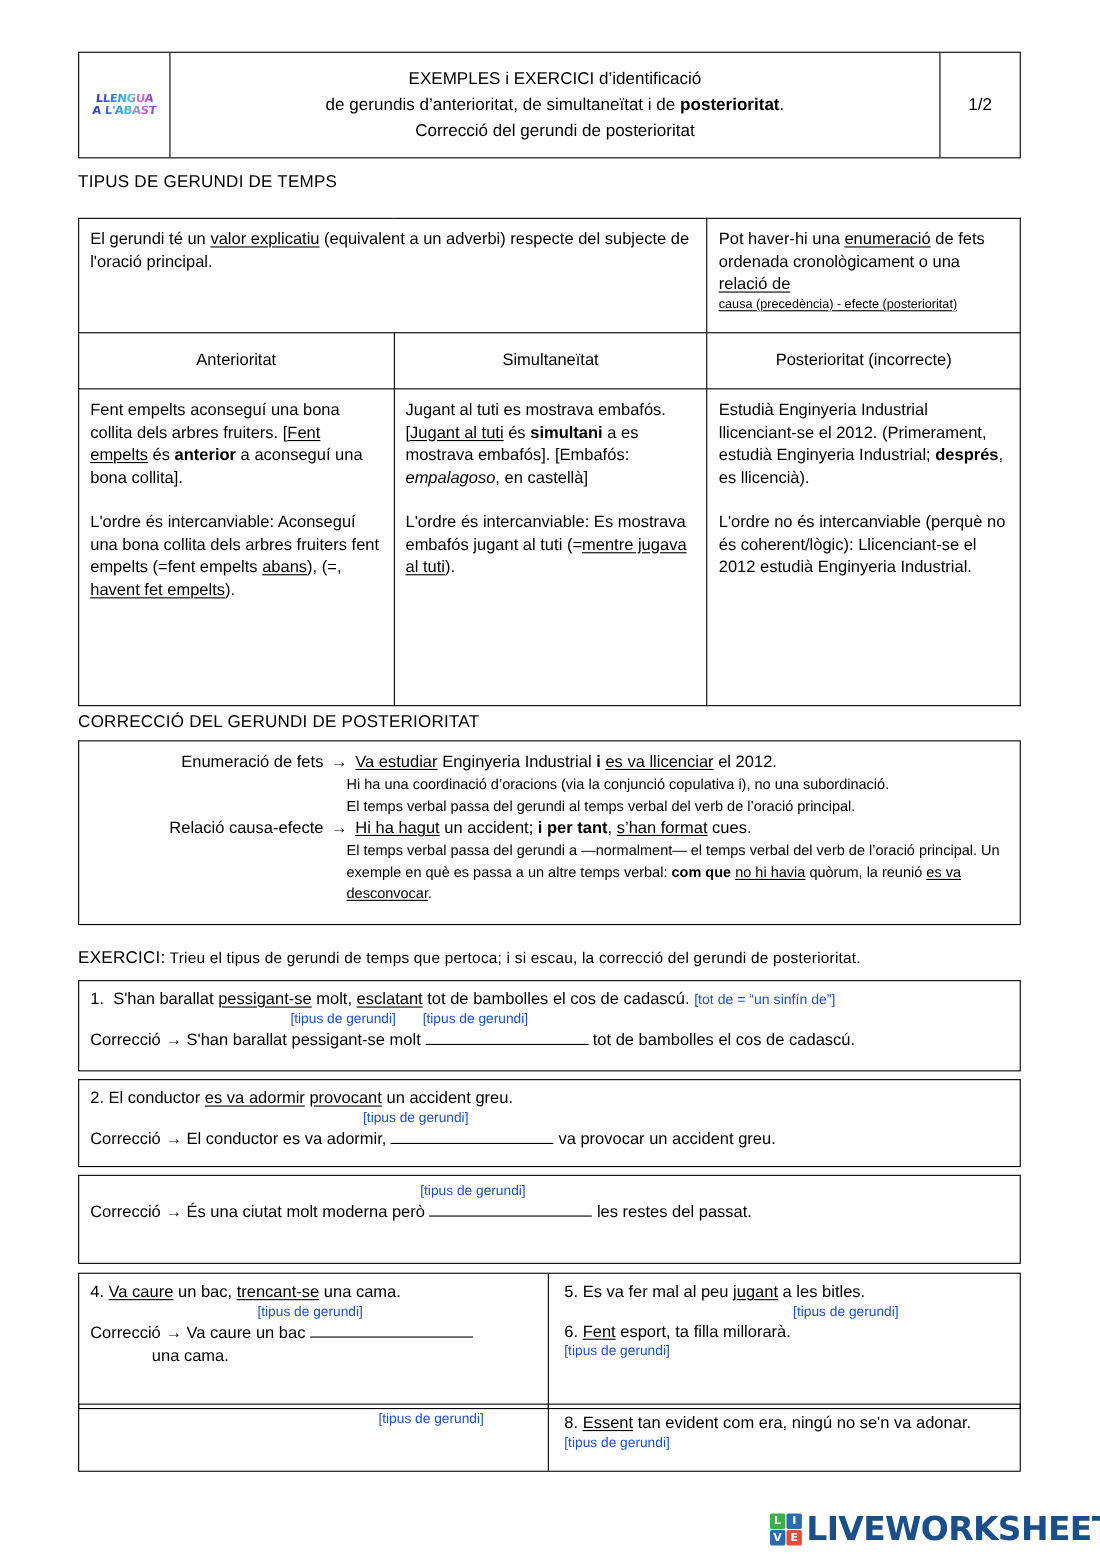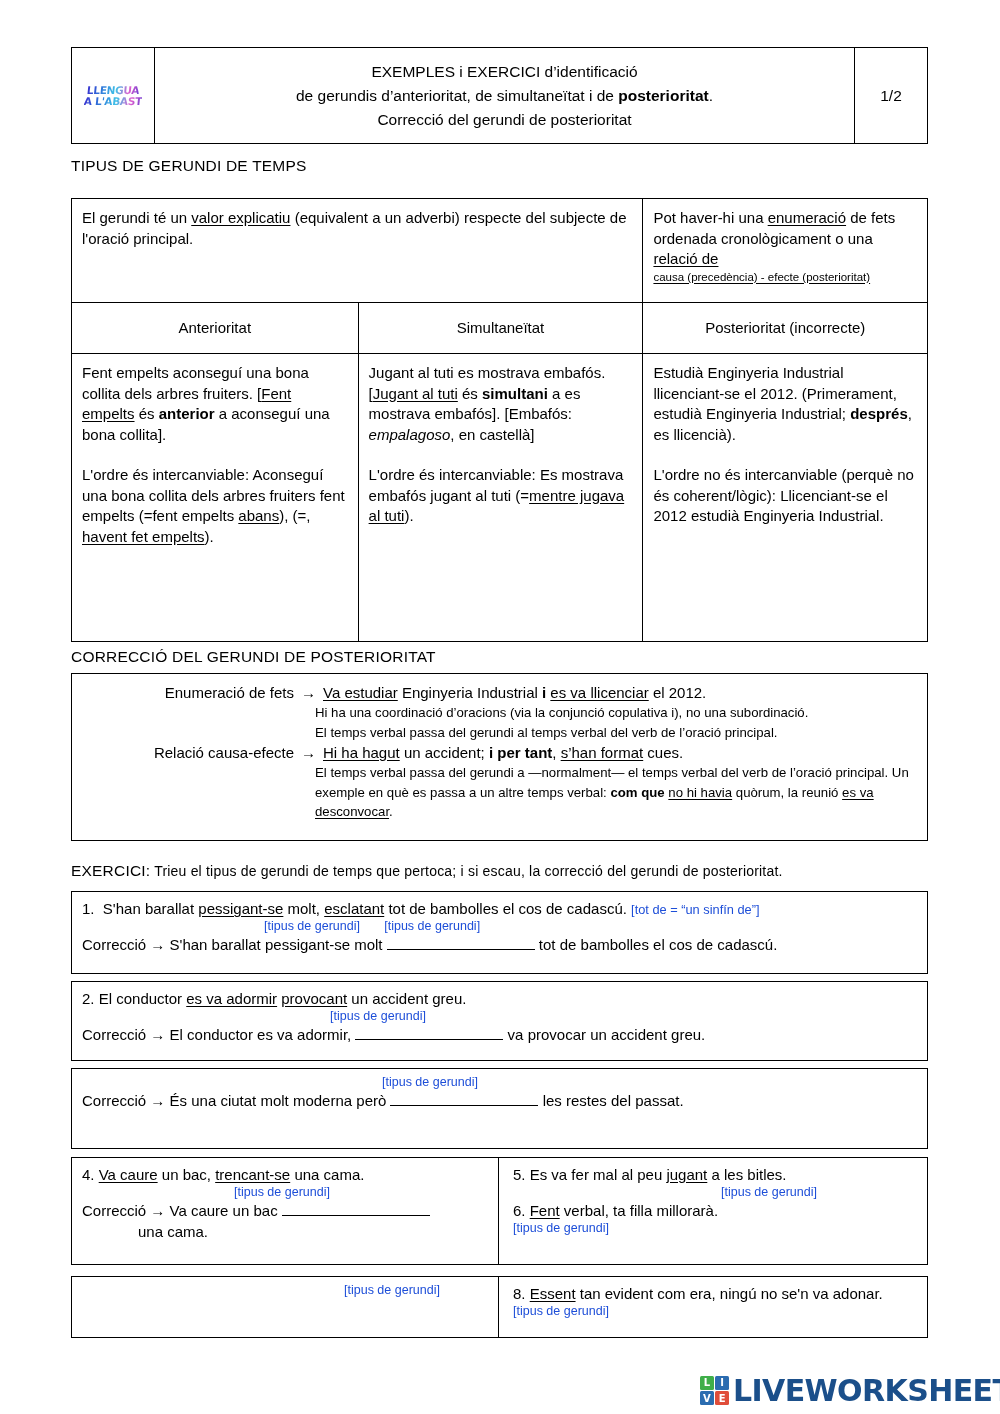--- a/index.html
+++ b/index.html
@@ -168,21 +168,21 @@
   .ex-box {
     position: absolute;
     left: 71px;
     width: 857px;
     border: 1.5px solid #000;
     box-sizing: border-box;
   }
   #ex-box-1 { top: 891px; height: 83px; }
   #ex-box-2 { top: 981px; height: 80px; }
   #ex-box-3 { top: 1068px; height: 81px; }
-  #ex-box-4 { top: 1157px; height: 108px; }
+  #ex-box-4 { top: 1157px; height: 124px; }
   #ex-box-5 { top: 1276px; height: 62px; }
 
   .ex-inner { padding: 6px 10px 4px 10px; }
   .ex-text {
     font-size: 15px;
     line-height: 21px;
   }
   .tipus {
     color: #1d4ed8;
     font-size: 12.5px;
@@ -357,21 +357,21 @@
     <div class="two-col">
       <div class="col-left">
         <div class="ex-text"><span>4.</span> <u class="u">Va caure</u><span> un bac, </span><u class="u">trencant-se</u><span> una cama.</span></div>
         <div class="tipus indent-8"><span>[tipus de gerundi]</span></div>
         <div class="ex-text"><span>Correcció →</span> <span>Va caure un bac </span><span class="blank" style="width:148px"></span></div>
         <div class="ex-text indent-9">una cama.</div>
       </div>
       <div class="col-right">
         <div class="ex-text"><span>5.</span> <span>Es va fer mal al peu </span><u class="u">jugant</u><span> a les bitles.</span></div>
         <div class="tipus indent-6"><span>[tipus de gerundi]</span></div>
-        <div class="ex-text"><span>6.</span> <u class="u">Fent</u><span> verbal, ta filla millorarà.</span></div>
+        <div class="ex-text"><span>6.</span> <u class="u">Fent</u><span> esport, ta filla millorarà.</span></div>
         <div class="tipus"><span>[tipus de gerundi]</span></div>
       </div>
     </div>
   </div>
 
   <div class="ex-box" id="ex-box-5">
     <div class="two-col">
       <div class="col-left">
         <div class="tipus indent-5"><span>[tipus de gerundi]</span></div>
       </div>

